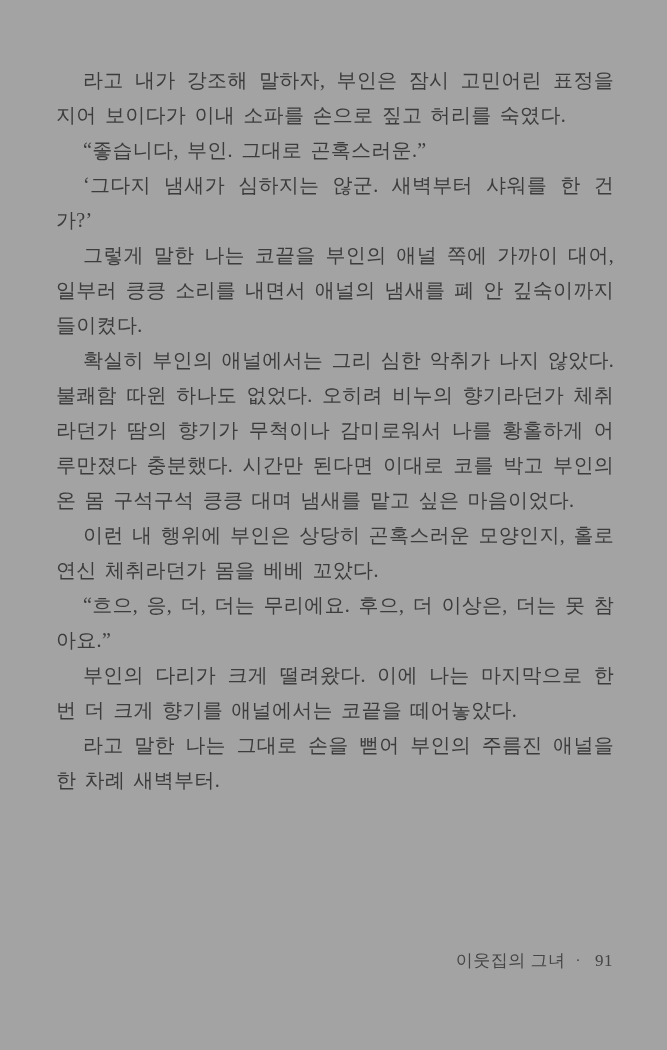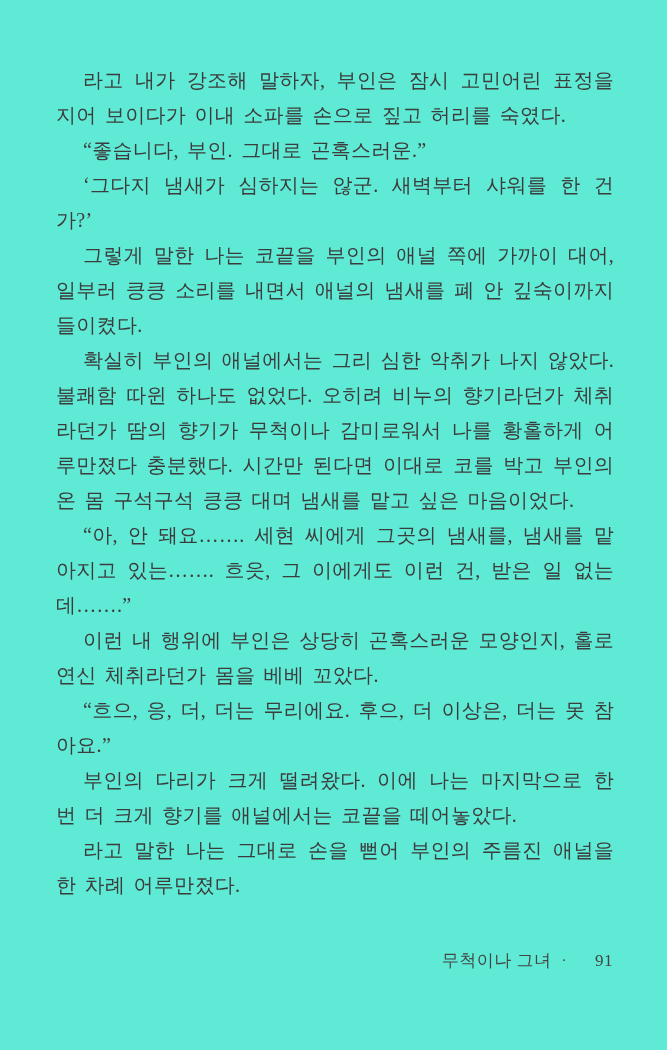--- a/index.html
+++ b/index.html
@@ -4,21 +4,21 @@
 <style>
   html, body {
     margin: 0;
     padding: 0;
     background: #ffffff;
   }
   .page {
     position: relative;
     width: 667px;
     height: 1050px;
-    background: #5eead4;
+    background: #a3a3a3;
     overflow: hidden;
     font-family: "Liberation Serif", "DejaVu Serif", serif;
     color: #3c3c3c;
     box-sizing: border-box;
   }
   .text-block {
     position: absolute;
     top: 63px;
     left: 56px;
     width: 558px;
@@ -44,38 +44,37 @@
     white-space: nowrap;
   }
   .page-footer .sep {
     display: inline-block;
     margin: 0 10px;
     font-size: 15px;
     vertical-align: 1px;
   }
   .page-footer .num {
     display: inline-block;
-    margin-left: 18px;
+    margin-left: 4px;
   }
 </style>
 </head>
 <body>
 
 <div class="page">
 
   <div class="text-block">
       <p class="para">라고 내가 강조해 말하자, 부인은 잠시 고민어린 표정을 지어 보이다가 이내 소파를 손으로 짚고 허리를 숙였다.</p>
       <p class="para">“좋습니다, 부인. 그대로 곤혹스러운.”</p>
       <p class="para">‘그다지 냄새가 심하지는 않군. 새벽부터 샤워를 한 건가?’</p>
       <p class="para">그렇게 말한 나는 코끝을 부인의 애널 쪽에 가까이 대어, 일부러 킁킁 소리를 내면서 애널의 냄새를 폐 안 깊숙이까지 들이켰다.</p>
       <p class="para">확실히 부인의 애널에서는 그리 심한 악취가 나지 않았다. 불쾌함 따윈 하나도 없었다. 오히려 비누의 향기라던가 체취라던가 땀의 향기가 무척이나 감미로워서 나를 황홀하게 어루만졌다 충분했다. 시간만 된다면 이대로 코를 박고 부인의 온 몸 구석구석 킁킁 대며 냄새를 맡고 싶은 마음이었다.</p>
-      <p class="para">“아, 안 돼요……. 세현 씨에게 그곳의 냄새를, 냄새를 맡아지고 있는……. 흐읏, 그 이에게도 이런 건, 받은 일 없는데…….”</p>
       <p class="para">이런 내 행위에 부인은 상당히 곤혹스러운 모양인지, 홀로 연신 체취라던가 몸을 베베 꼬았다.</p>
       <p class="para">“흐으, 응, 더, 더는 무리에요. 후으, 더 이상은, 더는 못 참아요.”</p>
       <p class="para">부인의 다리가 크게 떨려왔다. 이에 나는 마지막으로 한 번 더 크게 향기를 애널에서는 코끝을 떼어놓았다.</p>
-      <p class="para">라고 말한 나는 그대로 손을 뻗어 부인의 주름진 애널을 한 차례 어루만졌다.</p>
+      <p class="para">라고 말한 나는 그대로 손을 뻗어 부인의 주름진 애널을 한 차례 새벽부터.</p>
     </div>
 
   <div class="page-footer">
-    <span class="title">무척이나 그녀</span><span class="sep">·</span><span class="num">91</span>
+    <span class="title">이웃집의 그녀</span><span class="sep">·</span><span class="num">91</span>
   </div>
 
 </div>
 
 </body></html>

